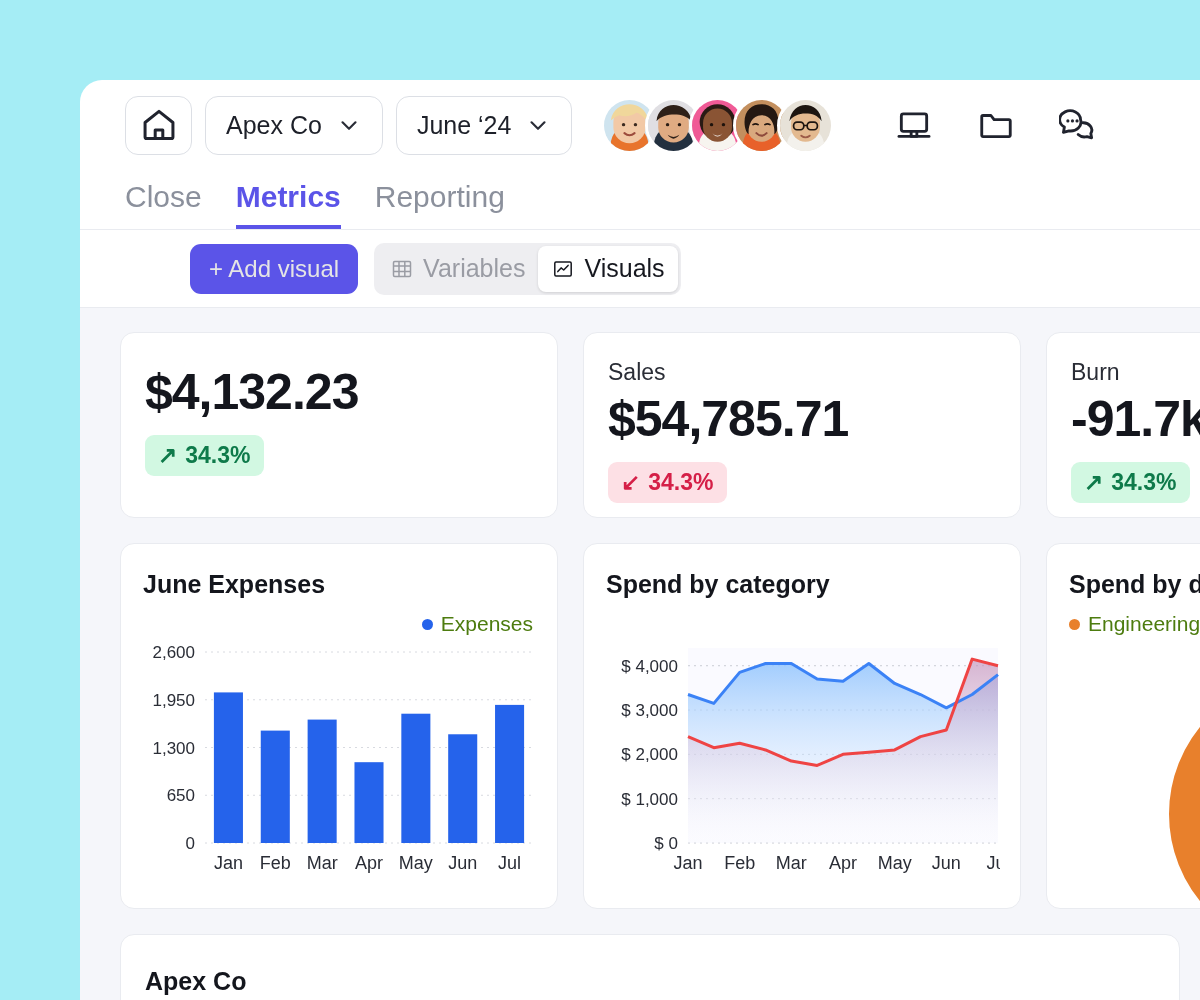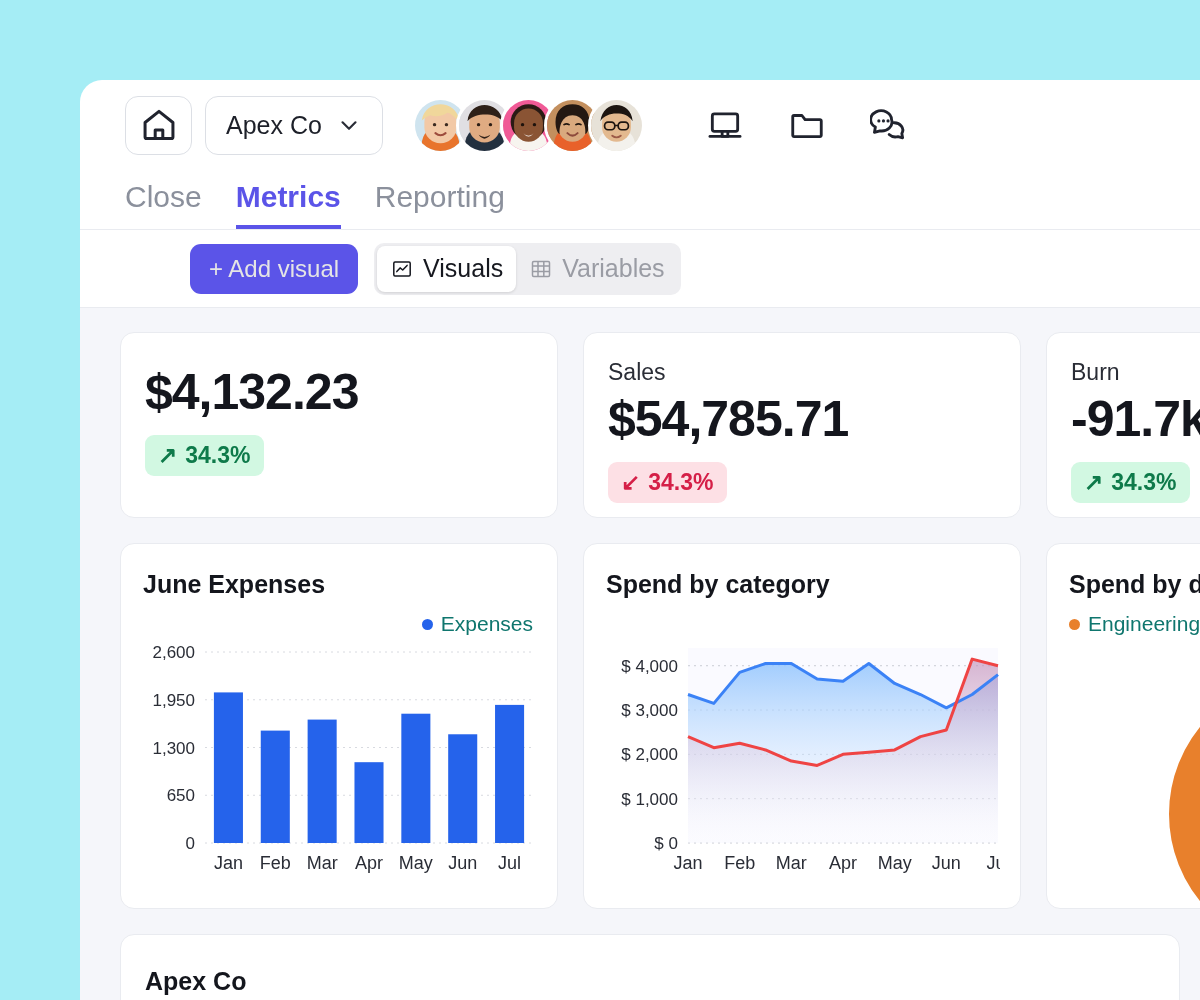--- a/index.html
+++ b/index.html
@@ -153,21 +153,21 @@
     font-size: 23px; font-weight: bold;
     margin-top: 14px;
   }
   .m-badge.up { background: #d2f8e2; color: #0e7a4a; }
   .m-badge.down { background: #fde0e5; color: #d51f47; }
 
   
   .chart-card { width: 438px; height: 366px; padding: 26px 24px 18px 22px; position: relative; }
   .c-title { font-size: 25px; font-weight: bold; color: #14161d; }
   .legend { position: absolute; right: 24px; top: 68px; display: flex; gap: 20px; align-items: center; }
-  .lg { display: flex; align-items: center; gap: 8px; font-size: 21px; color: #0f766e; white-space: nowrap; }
+  .lg { display: flex; align-items: center; gap: 8px; font-size: 21px; color: #4d7c0f; white-space: nowrap; }
   .dot { width: 11px; height: 11px; border-radius: 50%; display: block; }
 
   .plot { position: absolute; left: 22px; right: 22px; top: 100px; height: 235px; }
 
   
   #bottom-card {
     margin-top: 25px;
     width: 1060px; height: 120px;
     padding: 32px 24px;
   }
@@ -187,20 +187,26 @@
       </svg>
     </div>
 
     <div class="pill">
       <span>Apex Co</span>
       <svg class="chev" width="26" height="26" viewBox="0 0 24 24" fill="none" stroke="#2b2e38" stroke-width="2" stroke-linecap="round" stroke-linejoin="round">
           <path d="M6 9.5l6 6 6-6"></path>
         </svg>
     </div>
 
+    <div class="pill">
+      <span>June ‘24</span>
+      <svg class="chev" width="26" height="26" viewBox="0 0 24 24" fill="none" stroke="#2b2e38" stroke-width="2" stroke-linecap="round" stroke-linejoin="round">
+          <path d="M6 9.5l6 6 6-6"></path>
+        </svg>
+    </div>
 
     <div id="avatar-group">
       <div class="avatar">
         <svg class="av-face" viewBox="0 0 60 60">
             <rect width="60" height="60" fill="#cfe4ef"></rect>
           <circle cx="30" cy="52" r="22" fill="#e8742c"></circle>
           <path d="M11 26a19 19 0 0 1 38 0v6a19 19 0 0 1-38 0z" fill="#f2c9a6"></path>
           <path d="M8 24c2-13 12-19 22-19s20 6 22 19c-6-3-10-9-14-9-5 4-14 5-20 3-4 1-7 4-10 6z" fill="#f0d79b"></path>
           <circle cx="23" cy="29" r="2" fill="#3b2a20"></circle>
             <circle cx="37" cy="29" r="2" fill="#3b2a20"></circle>
@@ -274,33 +280,33 @@
 
   <div id="tabbar">
     <div class="tab">Close</div>
     <div class="tab active">Metrics</div>
     <div class="tab">Reporting</div>
   </div>
 
   <div id="toolbar">
     <button id="add-visual">+ Add visual</button>
     <div id="segmented">
+      <div class="seg">
+        <svg width="24" height="24" viewBox="0 0 24 24" fill="none" stroke="#9a9ca4" stroke-width="1.5">
+          <rect x="3.5" y="4.5" width="17" height="15" rx="1.2"></rect>
+          <path d="M3.5 9h17M3.5 14.5h17M9 4.5v15M14.8 4.5v15"></path>
+        </svg>
+        <span>Variables</span>
+      </div>
       <div class="seg active">
         <svg width="24" height="24" viewBox="0 0 24 24" fill="none" stroke="#16181f" stroke-width="1.5" stroke-linecap="round" stroke-linejoin="round">
           <rect x="3.8" y="5" width="16.4" height="14" rx="1.2"></rect>
           <path d="M6.8 14.6l3.3-3.7 2.6 2.1 4.4-4.6"></path>
         </svg>
         <span>Visuals</span>
-      </div>
-      <div class="seg">
-        <svg width="24" height="24" viewBox="0 0 24 24" fill="none" stroke="#9a9ca4" stroke-width="1.5">
-          <rect x="3.5" y="4.5" width="17" height="15" rx="1.2"></rect>
-          <path d="M3.5 9h17M3.5 14.5h17M9 4.5v15M14.8 4.5v15"></path>
-        </svg>
-        <span>Variables</span>
       </div>
     </div>
   </div>
 
   <div id="content">
 
     <div class="row">
 
       <div class="card metric-card">
         <div class="m-value">$4,132.23</div>

